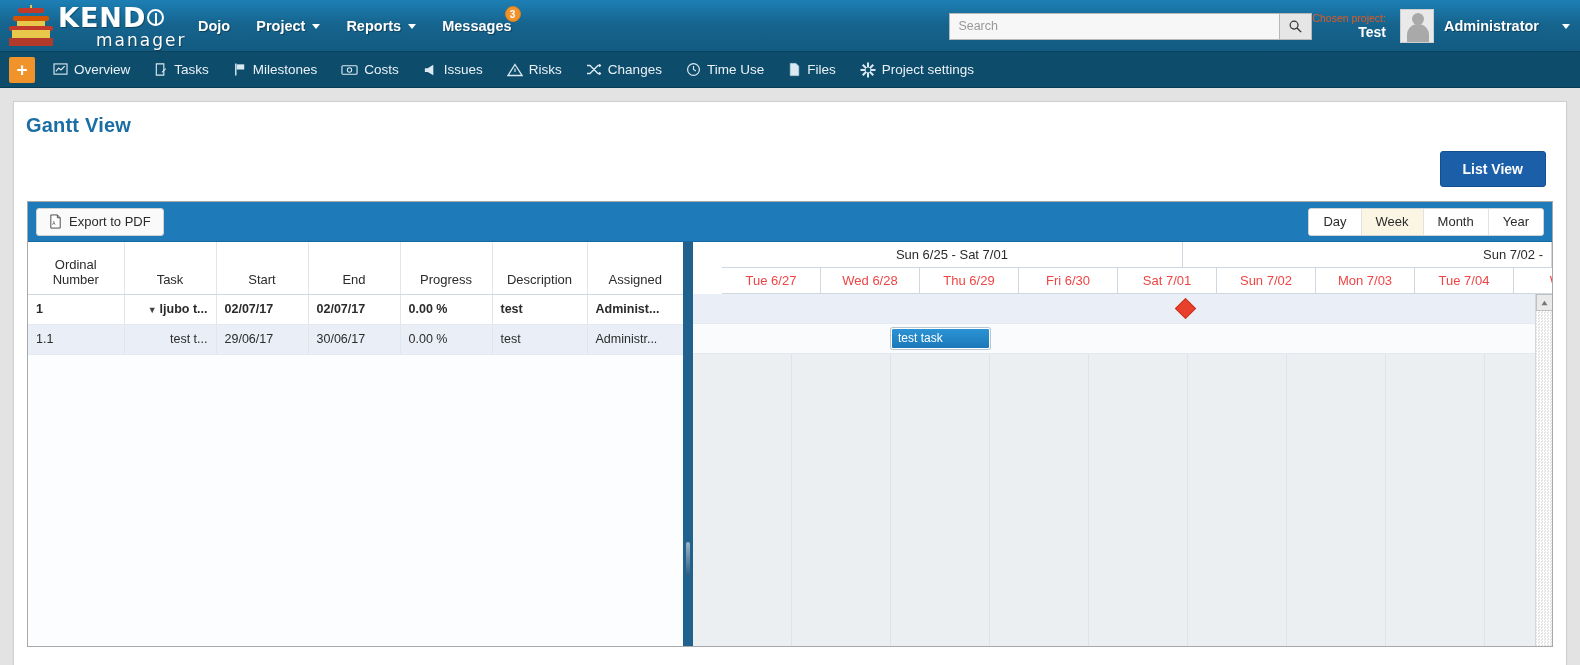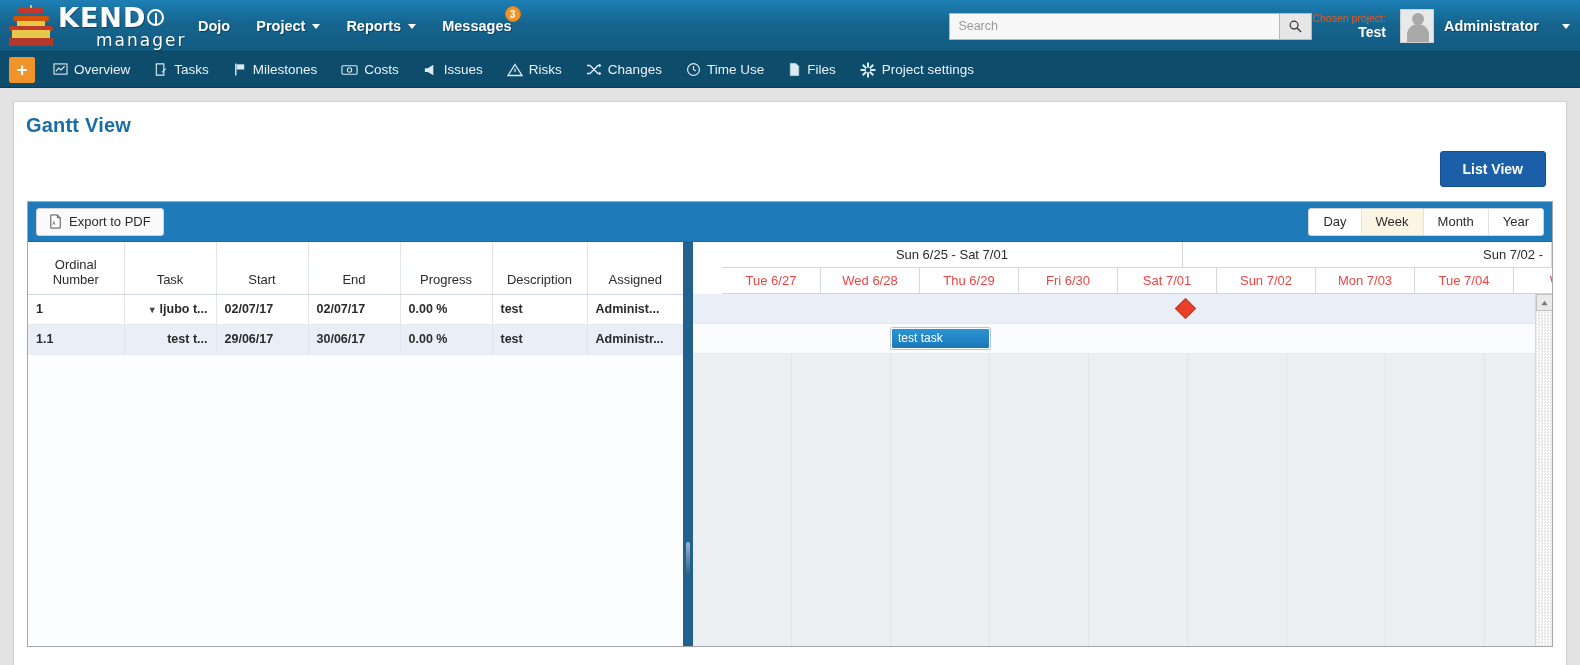--- a/index.html
+++ b/index.html
@@ -204,21 +204,21 @@
   }
   table.gt th:last-child { border-right: none; }
   table.gt td {
     font-size: 12.5px; color: #2b2b2b;
     padding: 7px 8px; height: 30px;
     border-right: 1px solid #dfe6ed; border-bottom: 1px solid #e4eaf0;
     overflow: hidden; white-space: nowrap; text-overflow: ellipsis;
   }
   table.gt td:last-child { border-right: none; }
   tr.parent td { background: #fff; font-weight: bold; }
-  tr.child td { background: #eaeff7; font-weight: bold; }
+  tr.child td { background: #eaeff7; }
   td.task-cell { text-align: right; }
   .expander {
     font-size: 9px; margin-right: 3px; color: #444; display: inline-block;
     cursor: pointer; vertical-align: middle;
   }
   .grid-filler { background: #fbfdff; height: 100%; }
 
   .splitter {
     width: 10px; flex: none; background: #20618d; position: relative; cursor: col-resize;
   }

